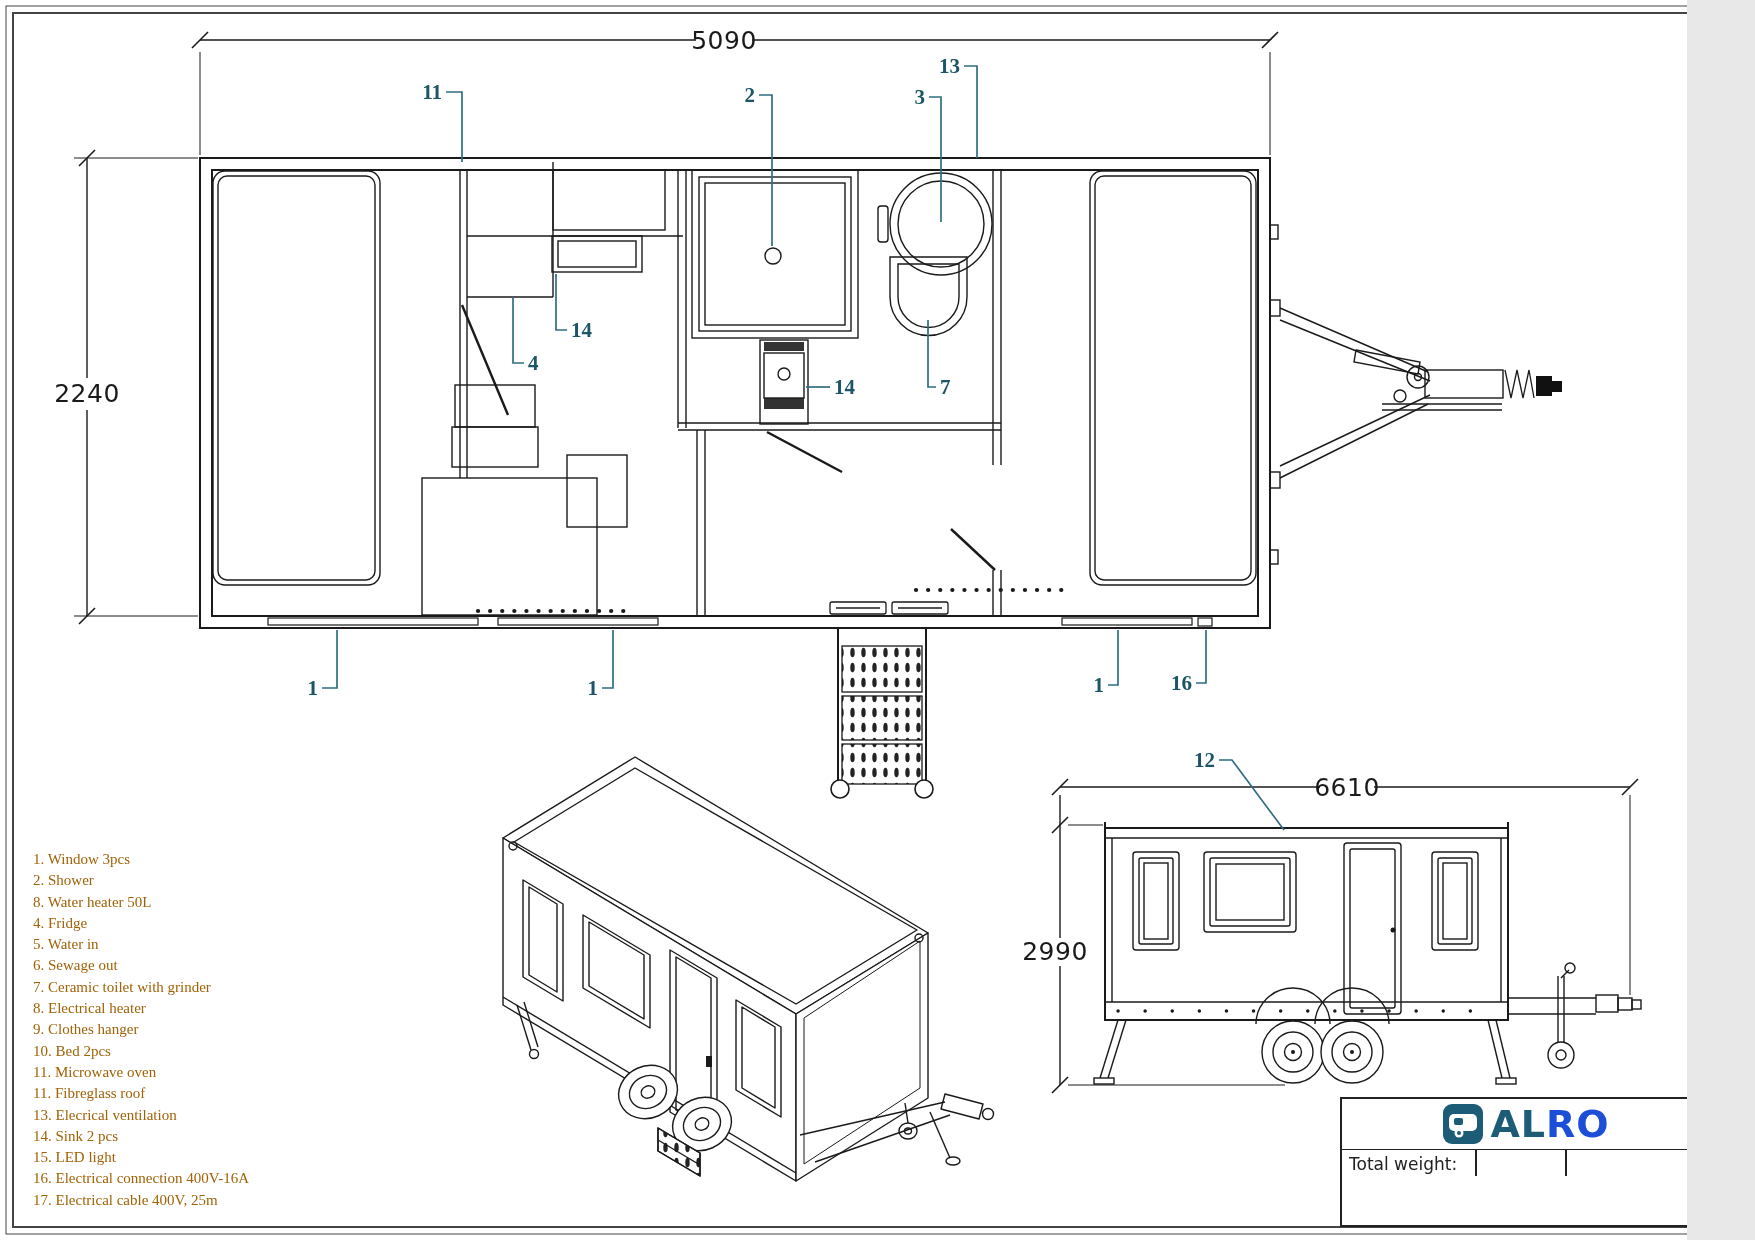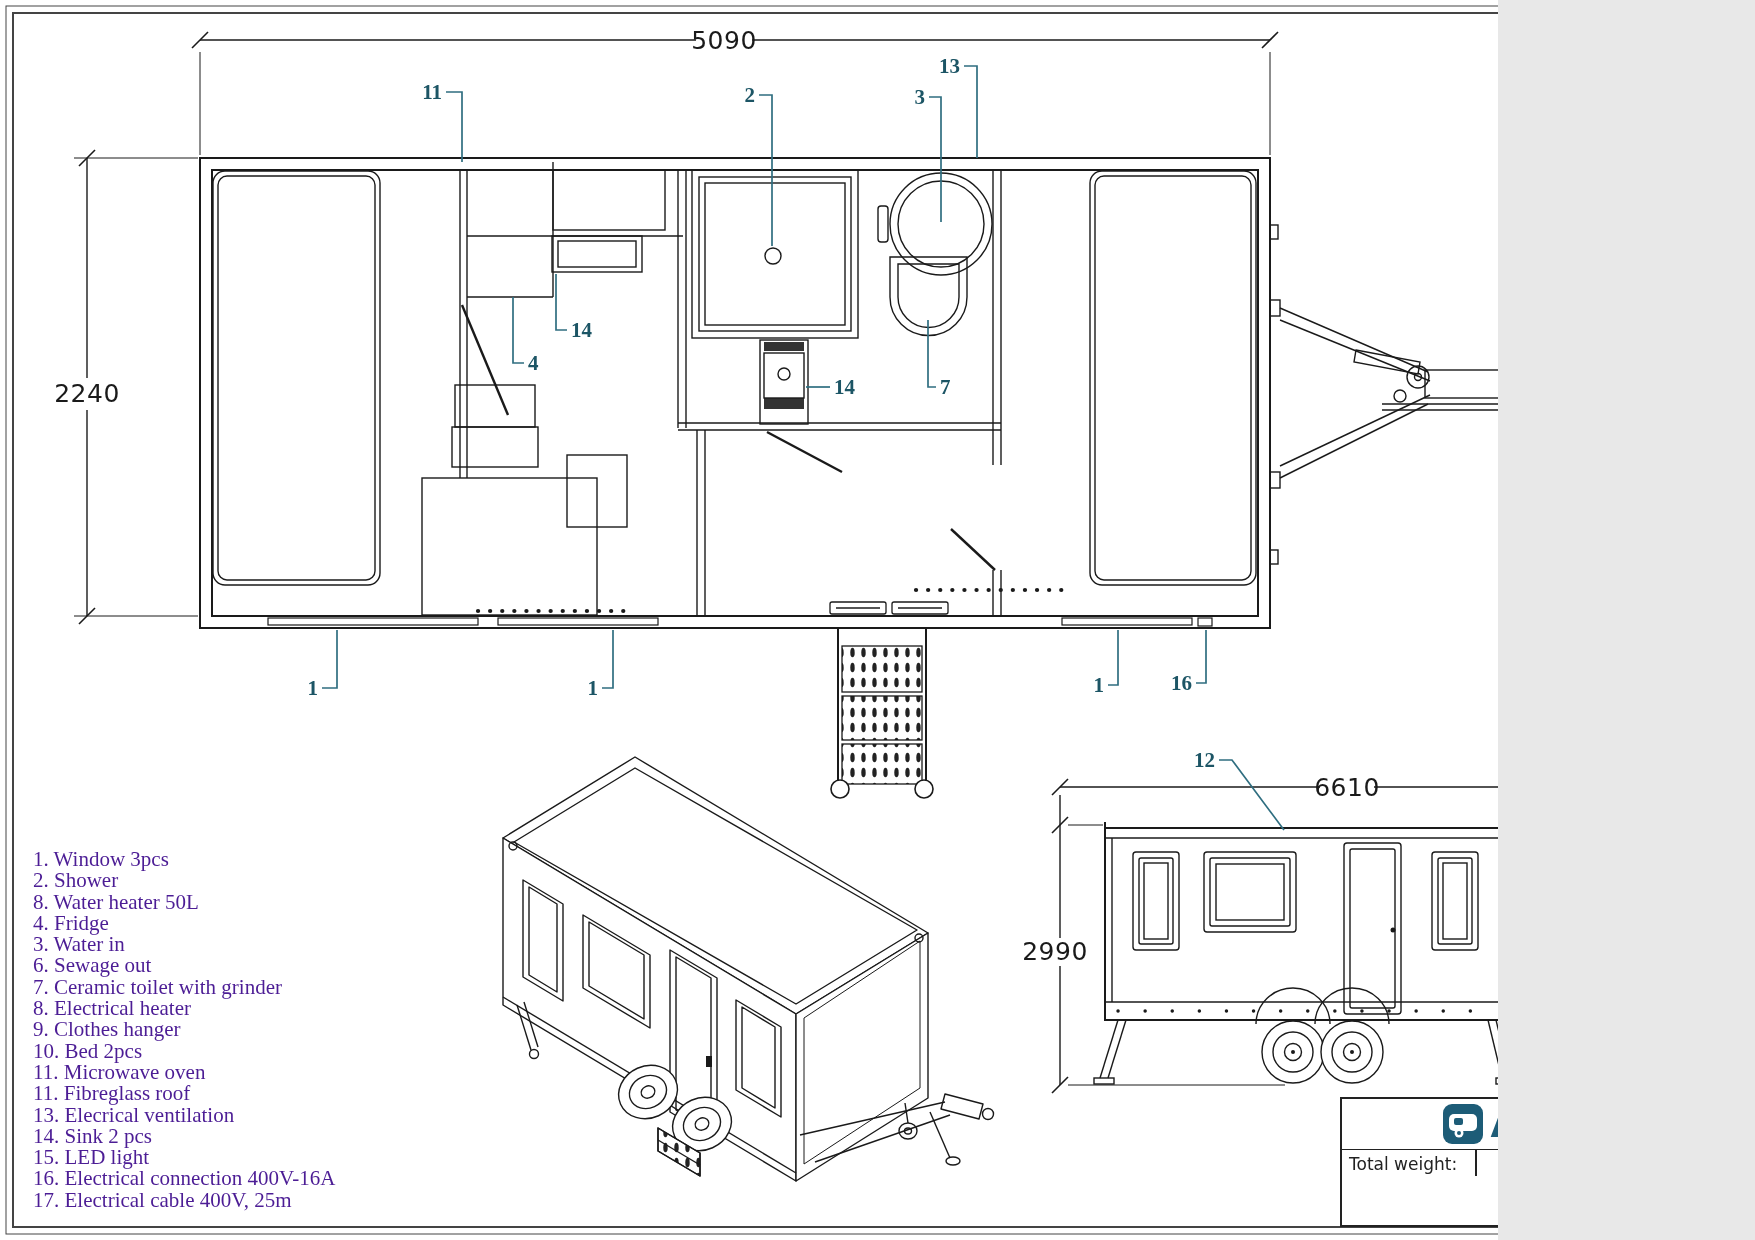--- a/index.html
+++ b/index.html
@@ -1,31 +1,31 @@
 <!DOCTYPE html>
 <html><head>
 <meta charset="utf-8">
 <style>
   html,body { margin:0; padding:0; background:#e8e8e8; }
   .page {
-    position:relative; width:1498px; height:1240px; background:#ffffff;
+    position:relative; width:1687px; height:1240px; background:#ffffff;
     font-family:"Liberation Sans", sans-serif; overflow:hidden;
   }
   svg text { user-select:none; }
   .dim-text {
     font-family:"DejaVu Sans", sans-serif; font-size:25px; fill:#1a1a1a;
     letter-spacing:0.5px;
   }
   .callout-text {
     font-family:"Liberation Serif", serif; font-weight:700; font-size:21px; fill:#1c5565;
   }
   .parts-list {
     position:absolute; left:33px; top:849px; width:330px;
-    font-family:"Liberation Serif", serif; font-size:21px; line-height:21.3px;
-    color:#4c1d95; white-space:nowrap;
+    font-family:"Liberation Serif", serif; font-size:15px; line-height:21.3px;
+    color:#a16207; white-space:nowrap;
   }
   .title-block {
     position:absolute; left:1340px; top:1097px; width:372px; height:130px;
     border:2px solid #222; box-sizing:border-box; background:#fff;
   }
   .tb-row-logo {
     height:50px; border-bottom:1.5px solid #222; display:flex;
     align-items:center; justify-content:center; gap:6px;
   }
   .tb-logo-text {
@@ -420,21 +420,21 @@
     </g>
   </g>
 </svg>
 
 
 <div class="parts-list">
   <div>1. Window 3pcs</div>
   <div>2. Shower</div>
   <div>8. Water heater 50L</div>
   <div>4. Fridge</div>
-  <div>3. Water in</div>
+  <div>5. Water in</div>
   <div>6. Sewage out</div>
   <div>7. Ceramic toilet with grinder</div>
   <div>8. Electrical heater</div>
   <div>9. Clothes hanger</div>
   <div>10. Bed 2pcs</div>
   <div>11. Microwave oven</div>
   <div>11. Fibreglass roof</div>
   <div>13. Elecrical ventilation</div>
   <div>14. Sink 2 pcs</div>
   <div>15. LED light</div>

